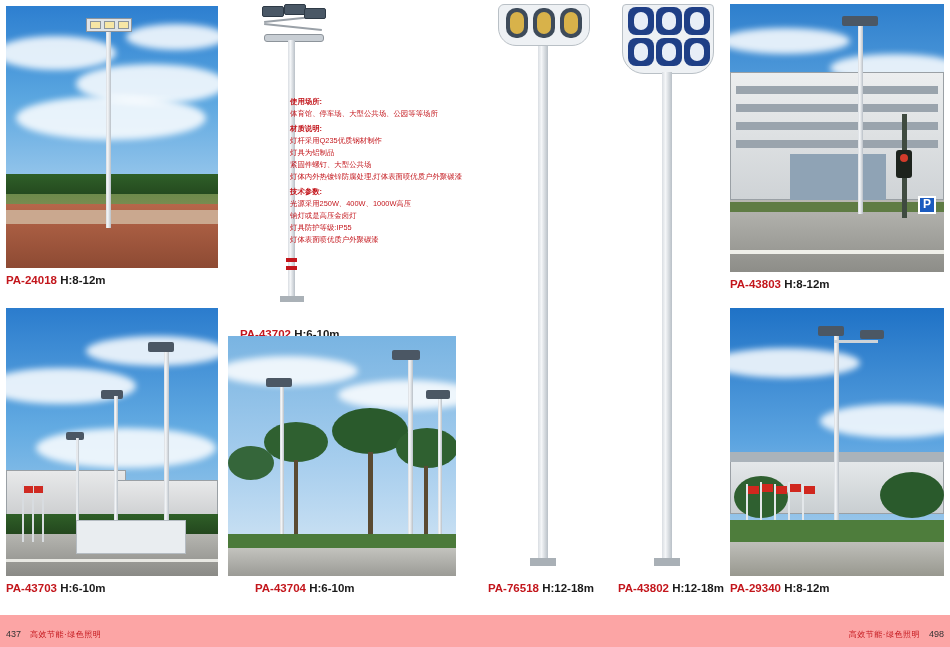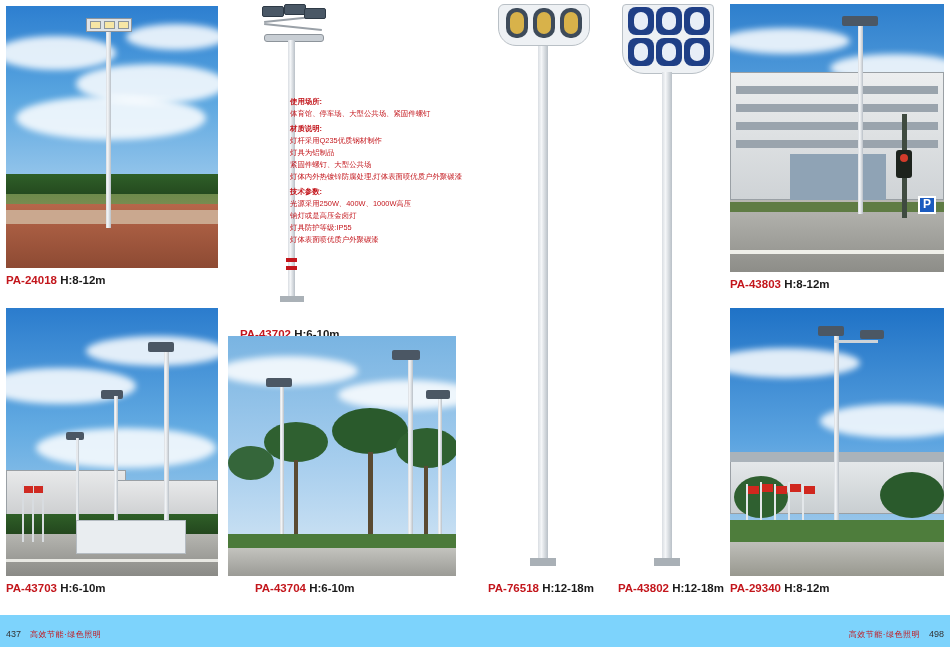--- a/index.html
+++ b/index.html
@@ -64,21 +64,21 @@
     font-size: 7.4px;
     line-height: 1.62;
     font-family: "Liberation Sans", sans-serif;
   }
   .spec .h { font-weight:bold; }
   .spec .sp { height:3px; }
 
   
   .footer-bar {
     position:absolute; left:0; right:0; bottom:0; height:32px;
-    background:#7dd3fc;
+    background:#fca5a5;
   }
   .footer-rule {
     position:absolute; left:0; right:0; bottom:31px; height:1px; background:#c3161c;
   }
   .pg {
     position:absolute; bottom:8px; font-size:9px; color:#333;
   }
   .pg-l { left:6px; }
   .pg-r { right:6px; }
   .foot-tag {
@@ -129,21 +129,21 @@
     <div style="position:absolute; left:68px; top:4px; width:22px; height:11px; background:#4a5866; border:1px solid #2e3a46; border-radius:2px;"></div>
 
     <div class="pole" style="left:52px; top:36px; width:7px; height:262px;"></div>
     <div style="position:absolute; left:50px; top:254px; width:11px; height:4px; background:#c3161c;"></div>
     <div style="position:absolute; left:50px; top:262px; width:11px; height:4px; background:#c3161c;"></div>
     <div style="position:absolute; left:44px; top:292px; width:24px; height:6px; background:#aab1b7;"></div>
   </div>
 
   <div class="spec" style="left:290px; top:96px;">
     <div class="h">使用场所:</div>
-    <div>体育馆、停车场、大型公共场、紧固件螺钉</div>
+    <div>体育馆、停车场、大型公共场、公园等等场所</div>
     <div class="sp"></div>
     <div class="h">材质说明:</div>
     <div>灯杆采用Q235优质钢材制作</div>
     <div>灯具为铝制品</div>
     <div>紧固件螺钉、大型公共场</div>
     <div>灯体内外热镀锌防腐处理,灯体表面喷优质户外聚碳漆</div>
     <div class="sp"></div>
     <div class="h">技术参数:</div>
     <div>光源采用250W、400W、1000W高压</div>
     <div>钠灯或是高压金卤灯</div>

